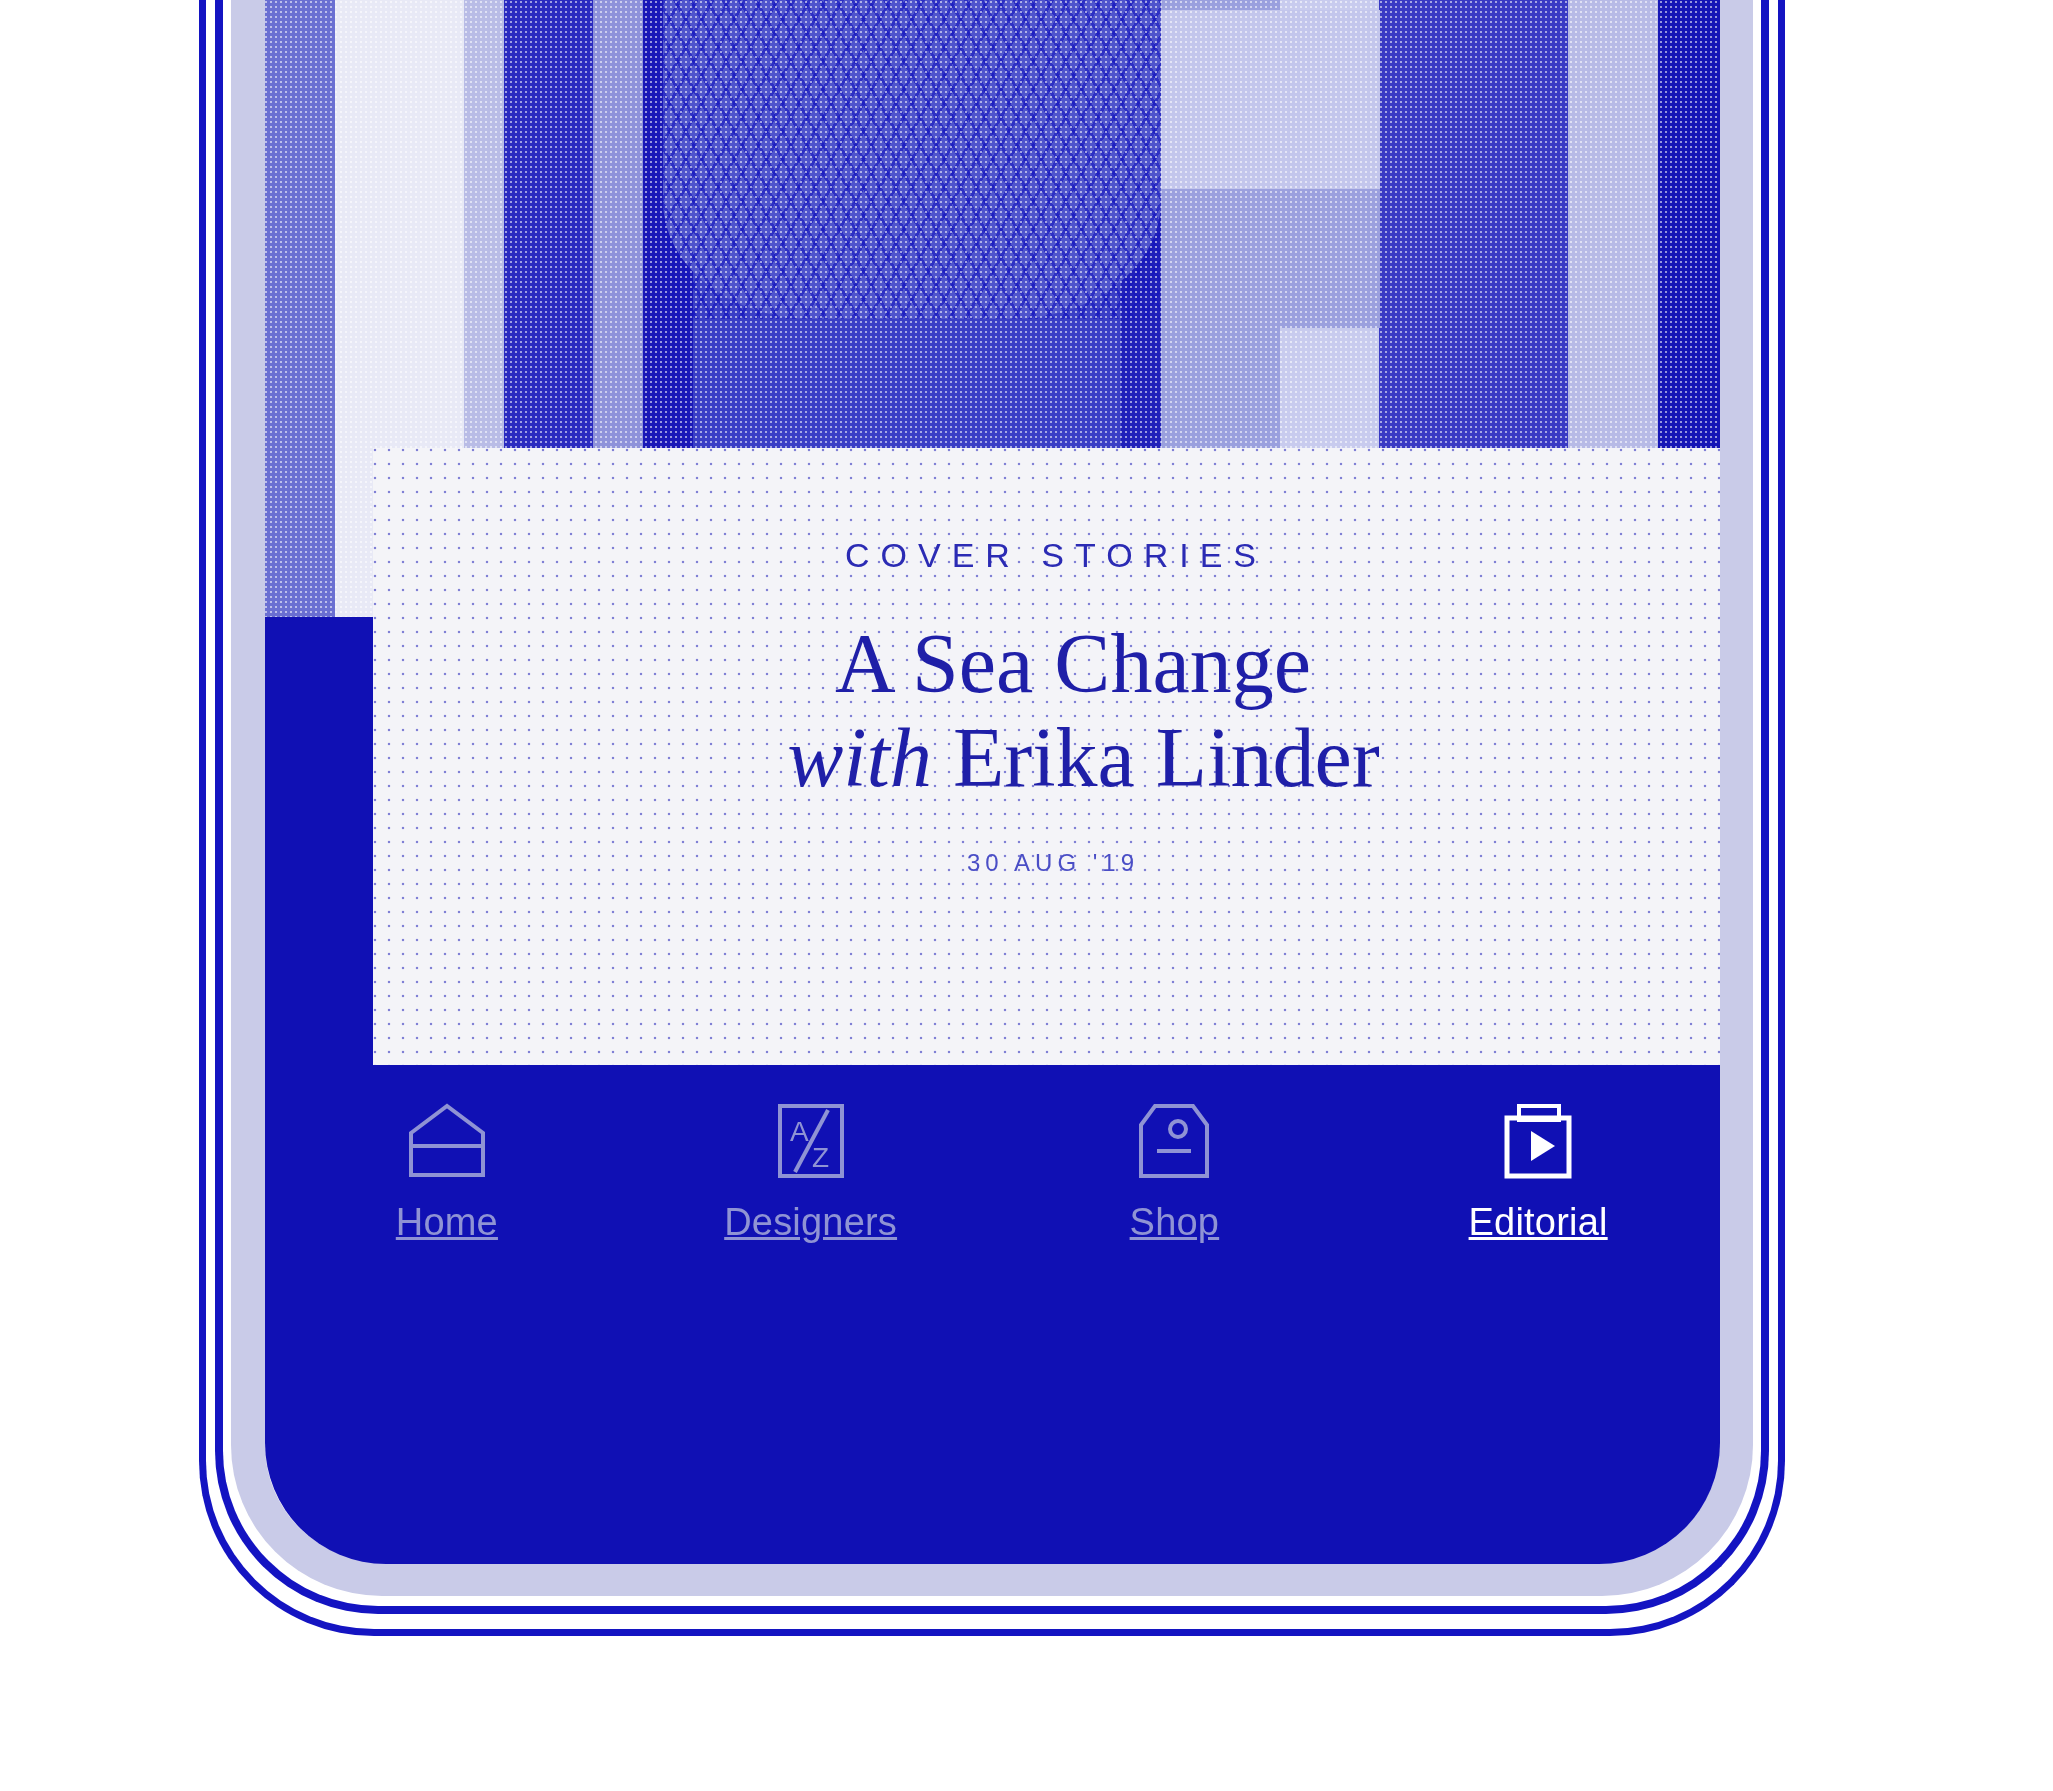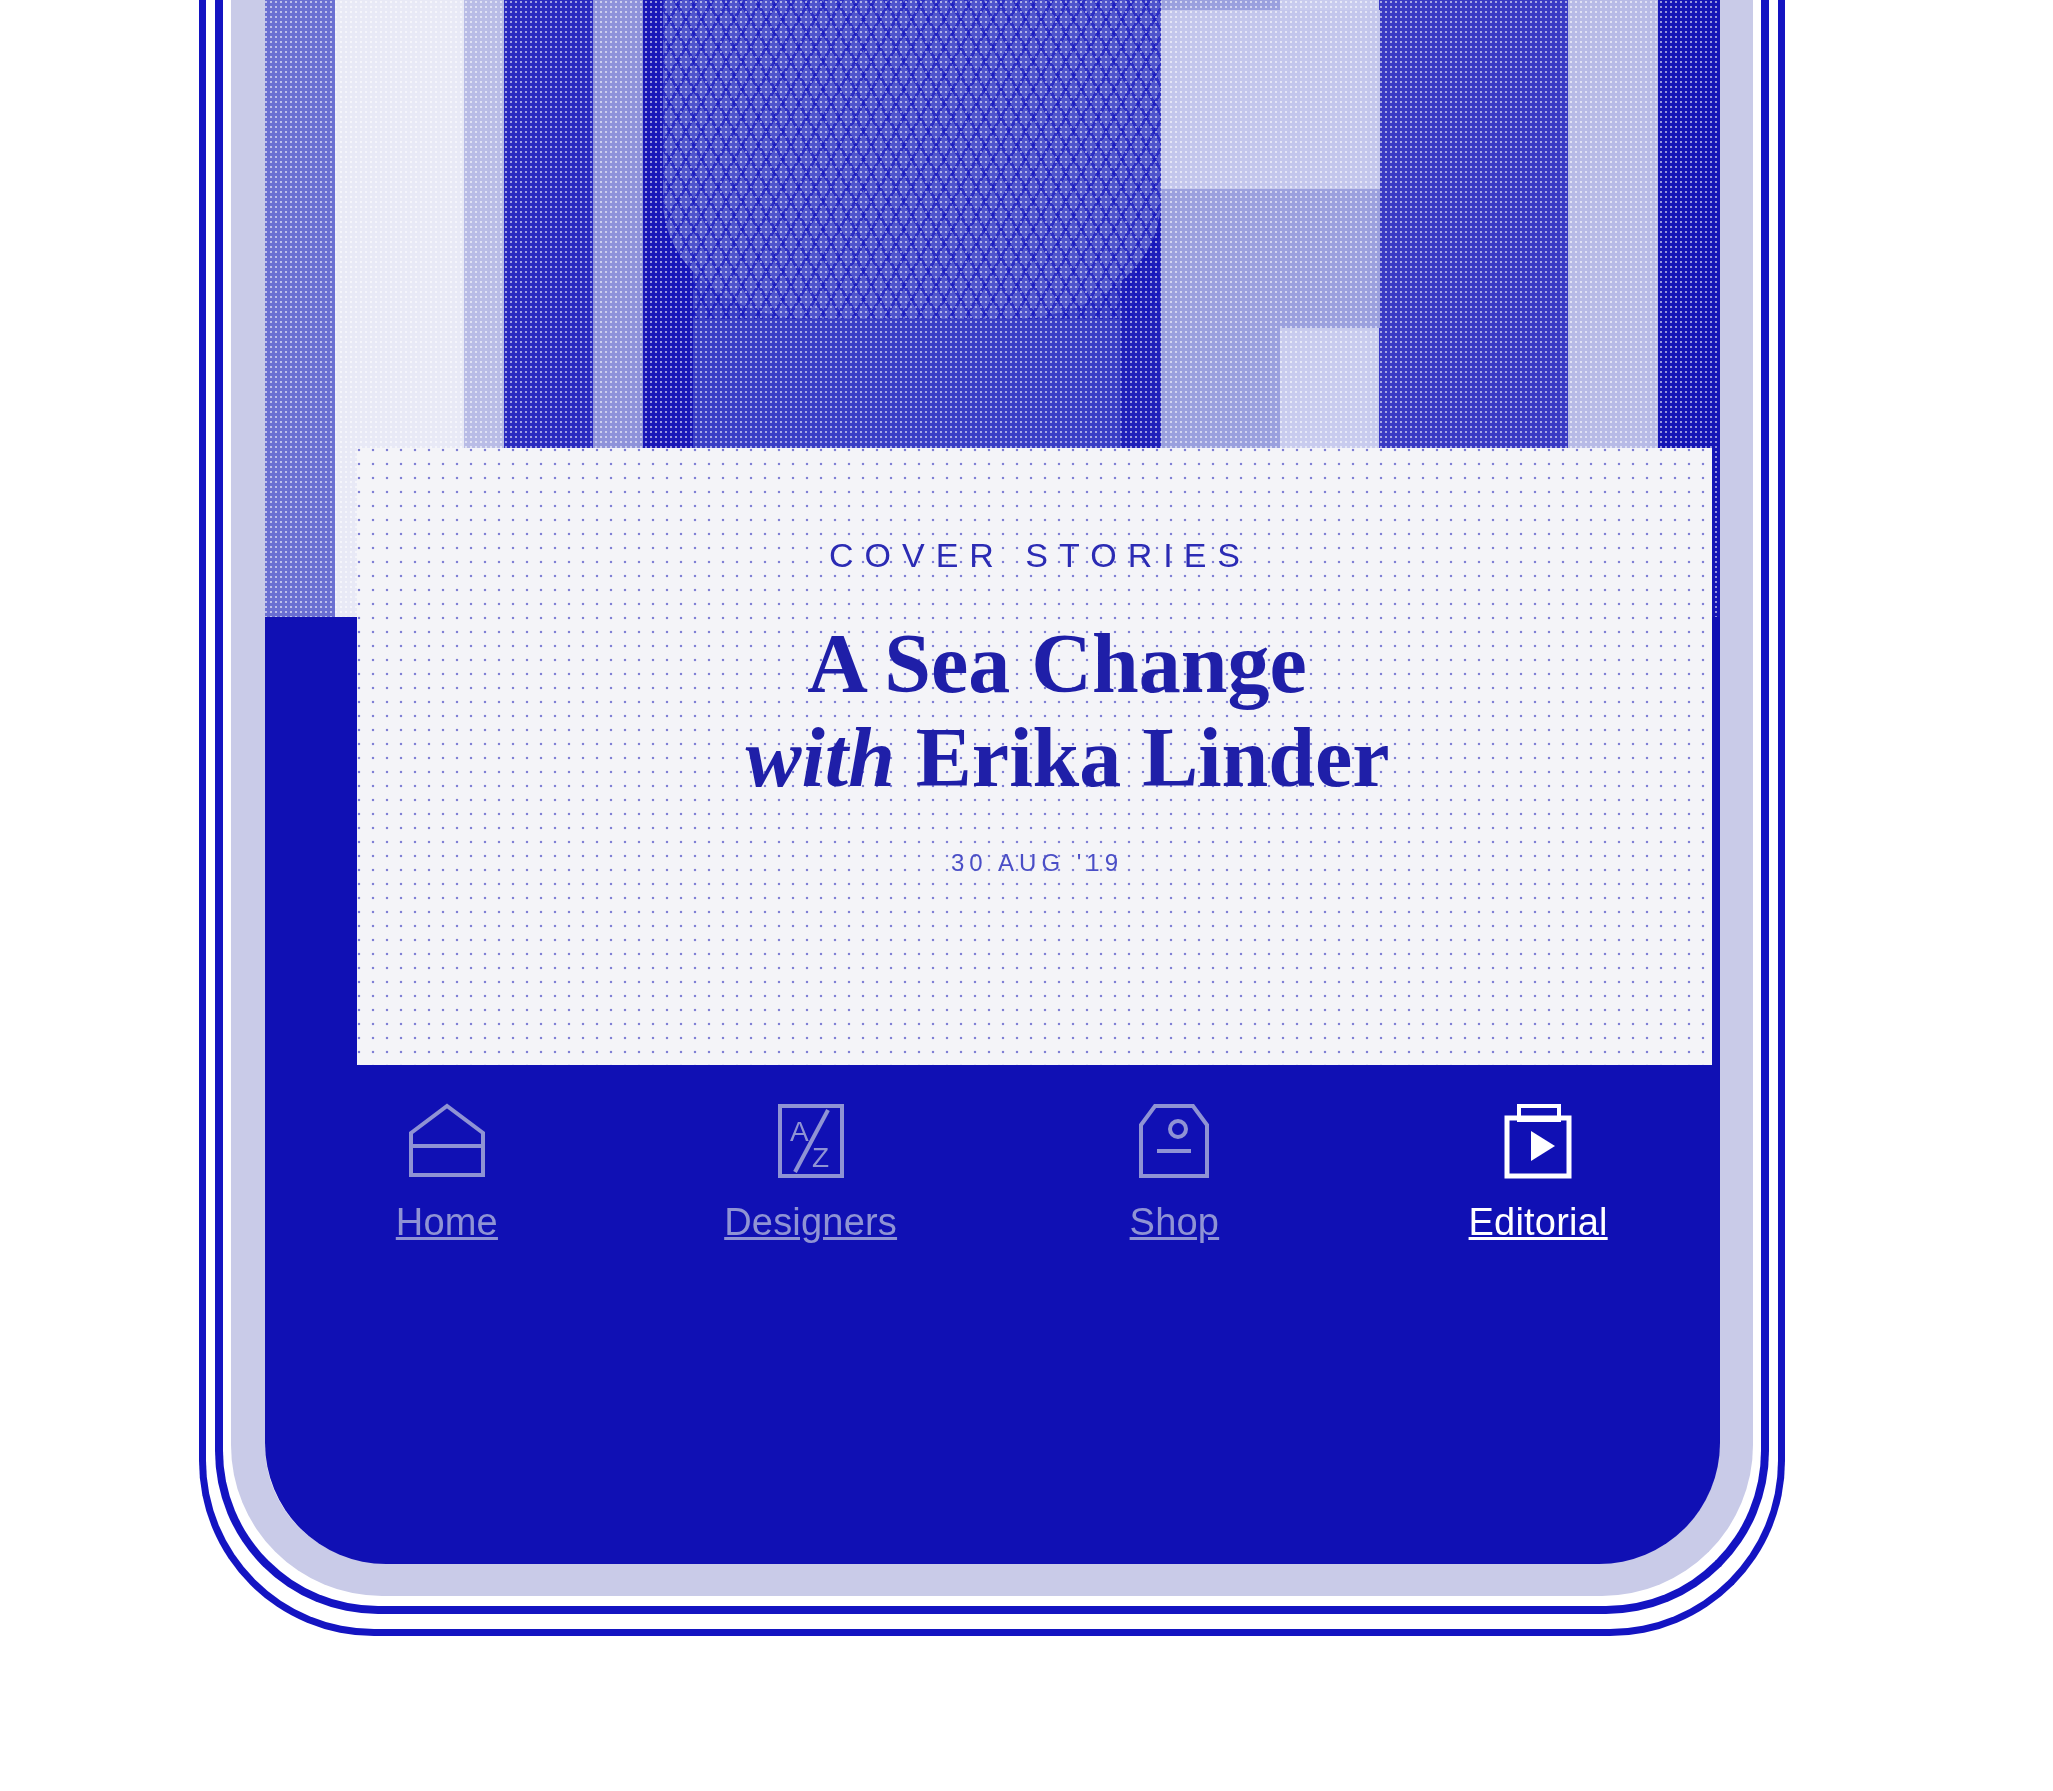--- a/index.html
+++ b/index.html
@@ -137,21 +137,21 @@
     left: 0; top: 0; right: 0; bottom: 0;
     background-image:
       radial-gradient(circle at 1px 1px, rgba(255,255,255,.55) 1.1px, transparent 1.3px);
     background-size: 5px 5px;
     pointer-events: none;
   }
 
   
   .card {
     position: absolute;
-    left: 92px;
+    left: 108px;
     top: 587px;
     width: 1355px;
     height: 617px;
     background: #f4f4f8;
   }
   .card::before {
     content: "";
     position: absolute;
     left: 0; top: 0; right: 0; bottom: 0;
     background-image:
@@ -173,21 +173,21 @@
     color: #2b2bb4;
     text-indent: 11px;
     font-weight: 400;
   }
   .headline {
     font-family: "Liberation Serif", serif;
     font-size: 84px;
     line-height: 1.12;
     color: #1f1fa8;
     margin-top: 42px;
-    font-weight: 700;
+    font-weight: 400;
     padding-left: 45px;
   }
   .headline .hl-line2 { display: block; margin-left: 21px; }
   .headline .hl-with {
     font-style: italic;
   }
   .date {
     font-family: "Liberation Sans", sans-serif;
     font-size: 24px;
     letter-spacing: 5px;

